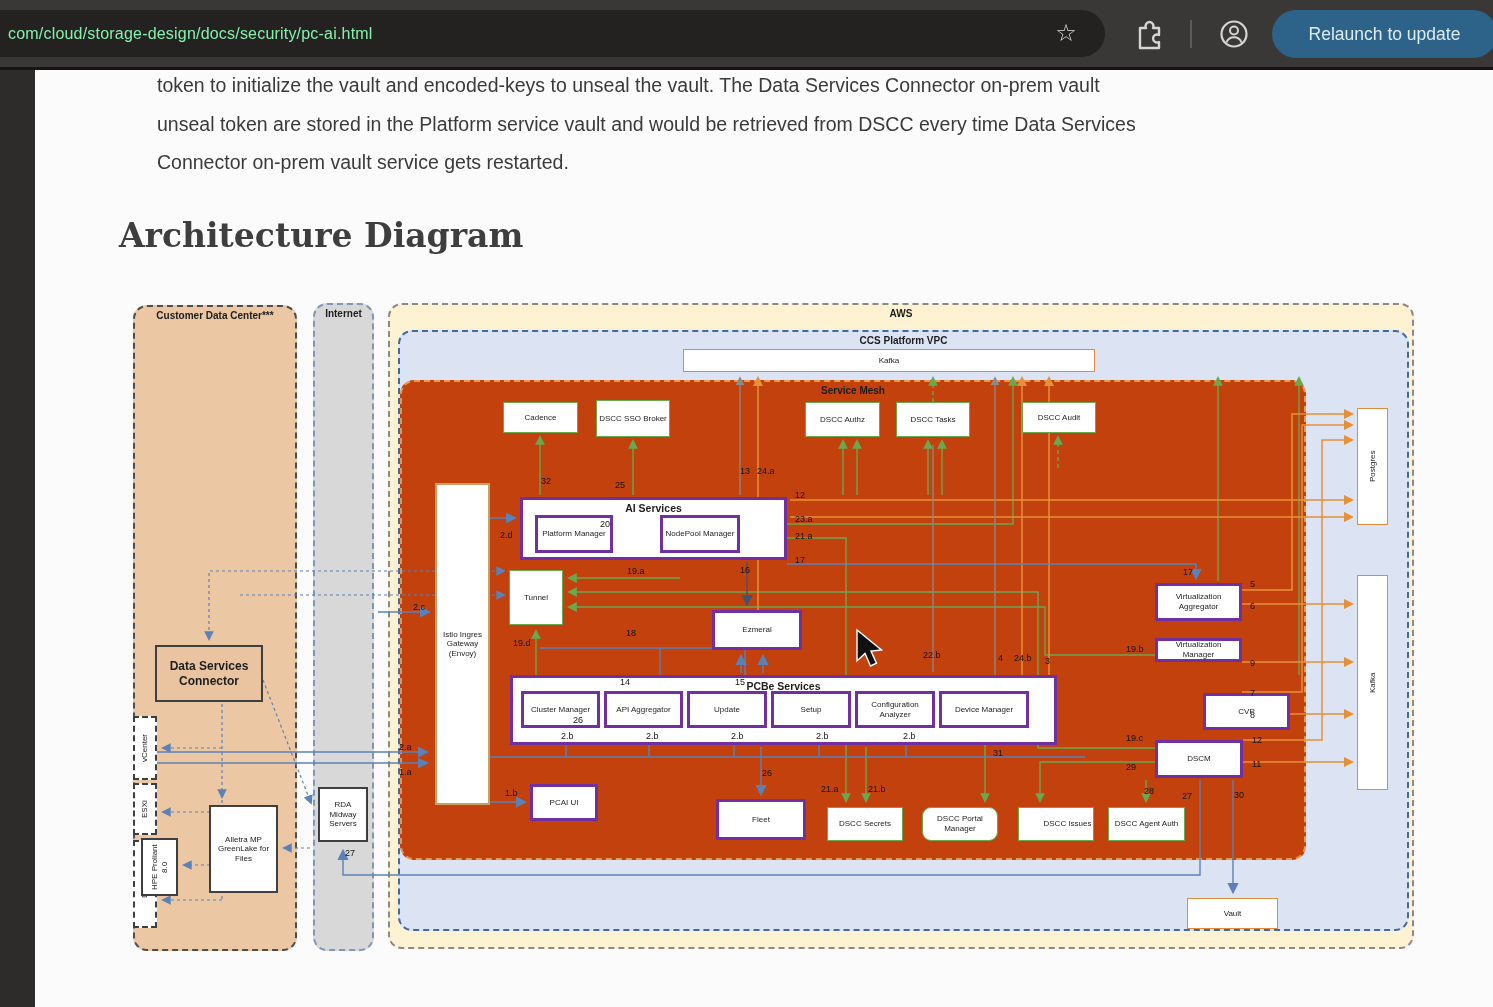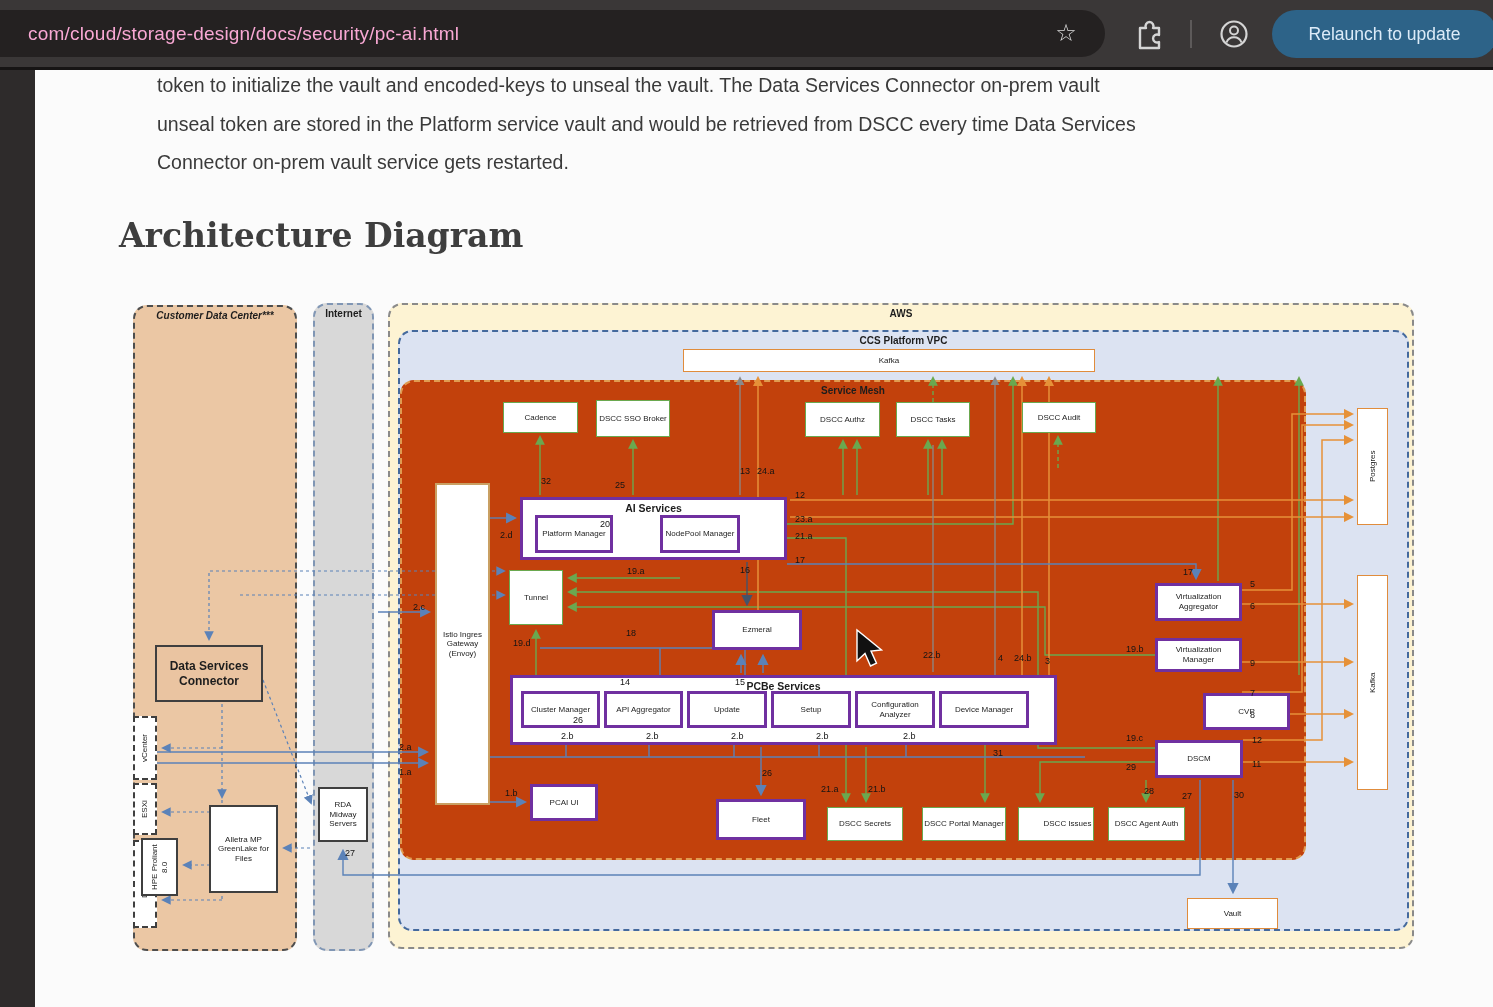--- a/index.html
+++ b/index.html
@@ -3,38 +3,38 @@
 <meta charset="utf-8">
 <style>
   html,body{margin:0;padding:0;}
   body{width:1493px;height:1007px;overflow:hidden;background:#fbfbfb;
        font-family:"Liberation Sans",sans-serif;position:relative;}
   
   .toolbar{position:absolute;left:0;top:0;width:1493px;height:67px;background:#3a3737;z-index:20;}
   .toolbar-bottom{position:absolute;left:0;top:67px;width:1493px;height:3px;background:#161414;z-index:20;}
   .addressbar{position:absolute;left:-30px;top:10px;width:1135px;height:47px;background:#242121;
       border-radius:24px;display:flex;align-items:center;z-index:21;}
-  .url{margin-left:58px;font-size:19px;color:#f9a8d4;letter-spacing:.2px;white-space:nowrap;}
+  .url{margin-left:38px;font-size:16px;color:#86efac;letter-spacing:.2px;white-space:nowrap;}
   .star{position:absolute;left:1050px;top:8px;width:32px;height:50px;display:flex;align-items:center;
       justify-content:center;color:#dcdcdc;font-size:24px;z-index:22;}
   .chrome-icon{position:absolute;top:17px;z-index:22;}
   .sep{position:absolute;left:1190px;top:20px;width:2px;height:28px;background:#5d5a5a;z-index:22;}
   .relaunch{position:absolute;left:1272px;top:10px;width:225px;height:48px;background:#2d6388;
       border-radius:24px;display:flex;align-items:center;justify-content:center;
       color:#dcebf8;font-size:17.5px;font-weight:500;z-index:22;}
   .left-strip{position:absolute;left:0;top:70px;width:35px;height:937px;background:#2e2b2b;z-index:5;}
   
   .para{position:absolute;left:157px;top:66px;width:1290px;font-size:19.5px;color:#3a3a3a;
       line-height:38.5px;z-index:6;}
   .heading{position:absolute;left:119px;top:216px;font-family:"DejaVu Serif",serif;font-weight:700;
       font-size:33px;color:#3e3e3e;z-index:6;}
   
   #diagram{position:absolute;left:0;top:0;width:1493px;height:1007px;z-index:6;}
   .ctr{position:absolute;border-radius:14px;box-sizing:border-box;z-index:1;}
-  .c-tan{background:#ebc7a4;border:2.5px dashed #4d4d4d;font-style:italic;}
+  .c-tan{background:#ebc7a4;border:2.5px dashed #4d4d4d;}
   .c-gray{background:#d8d8d8;border:2px dashed #8096b4;}
   .c-yellow{background:#fdf3d3;border:2px dashed #8a8a8a;}
   .c-blue{background:#dce3f2;border:2px dashed #44699d;}
   .c-green{background:#c2410c;border:2.5px dashed #e09b50;}
   .ctr-label{position:absolute;top:3px;left:0;right:0;text-align:center;font-weight:700;
       font-size:10px;color:#1d1d1d;}
   #arrows{position:absolute;left:0;top:0;z-index:2;pointer-events:none;}
   .node{position:absolute;background:#fff;display:flex;align-items:center;justify-content:center;
       text-align:center;font-size:8px;color:#1d1d1d;line-height:1.2;padding:1px;
       box-sizing:border-box;z-index:3;}
@@ -216,25 +216,25 @@
     <div class="node b-purple title-top" style="left: 510px; top: 675px; width: 547px; height: 70px;">PCBe Services</div>
     <div class="node b-purple" style="left: 521px; top: 691px; width: 79px; height: 37px;">Cluster Manager</div>
     <div class="node b-purple" style="left: 604px; top: 691px; width: 79px; height: 37px;">API Aggregator</div>
     <div class="node b-purple" style="left: 687px; top: 691px; width: 80px; height: 37px;">Update</div>
     <div class="node b-purple" style="left: 771px; top: 691px; width: 80px; height: 37px;">Setup</div>
     <div class="node b-purple" style="left: 855px; top: 691px; width: 80px; height: 37px;">Configuration Analyzer</div>
     <div class="node b-purple" style="left: 939px; top: 691px; width: 90px; height: 37px;">Device Manager</div>
     <div class="node b-purple" style="left: 530px; top: 784px; width: 68px; height: 37px;">PCAI UI</div>
     <div class="node b-purple" style="left: 716px; top: 799px; width: 90px; height: 41px;">Fleet</div>
     <div class="node b-green" style="left: 827px; top: 807px; width: 76px; height: 34px;">DSCC Secrets</div>
-    <div class="node b-green" style="left: 922px; top: 807px; width: 84px; height: 34px;">DSCC Portal Manager</div>
+    <div class="node b-green" style="left: 922px; top: 807px; width: 76px; height: 34px; border-radius: 9px;">DSCC Portal Manager</div>
     <div class="node b-green" style="left: 1018px; top: 807px; width: 76px; height: 34px; padding-left: 24px;">DSCC Issues</div>
     <div class="node b-green" style="left: 1108px; top: 807px; width: 77px; height: 34px;">DSCC Agent Auth</div>
     <div class="node b-purple" style="left: 1155px; top: 583px; width: 87px; height: 38px;">Virtualization Aggregator</div>
-    <div class="node b-purple" style="left: 1155px; top: 638px; width: 87px; height: 34px;">Virtualization Manager</div>
+    <div class="node b-purple" style="left: 1155px; top: 638px; width: 87px; height: 24px;">Virtualization Manager</div>
     <div class="node b-purple" style="left: 1203px; top: 693px; width: 87px; height: 37px;">CVP</div>
     <div class="node b-purple" style="left: 1155px; top: 740px; width: 88px; height: 38px;">DSCM</div>
     <div class="node b-orange vert" style="left: 1357px; top: 408px; width: 31px; height: 117px;">Postgres</div>
     <div class="node b-orange vert" style="left: 1357px; top: 575px; width: 31px; height: 215px;">Kafka</div>
     <div class="node b-orange" style="left: 1187px; top: 898px; width: 91px; height: 31px;">Vault</div>
     <div class="node b-dark fill-tan big" style="left: 155px; top: 645px; width: 108px; height: 57px;">Data Services Connector</div>
     <div class="node b-dashed vert" style="left: 133px; top: 716px; width: 24px; height: 64px;">vCenter</div>
     <div class="node b-dashed vert" style="left: 133px; top: 783px; width: 24px; height: 52px;">ESXi</div>
     <div class="node b-dashed vert" style="left: 133px; top: 840px; width: 24px; height: 88px;">DL380A</div>
     <div class="node b-dark vert" style="left: 141px; top: 838px; width: 37px; height: 58px;">HPE Proliant 8.0</div>

